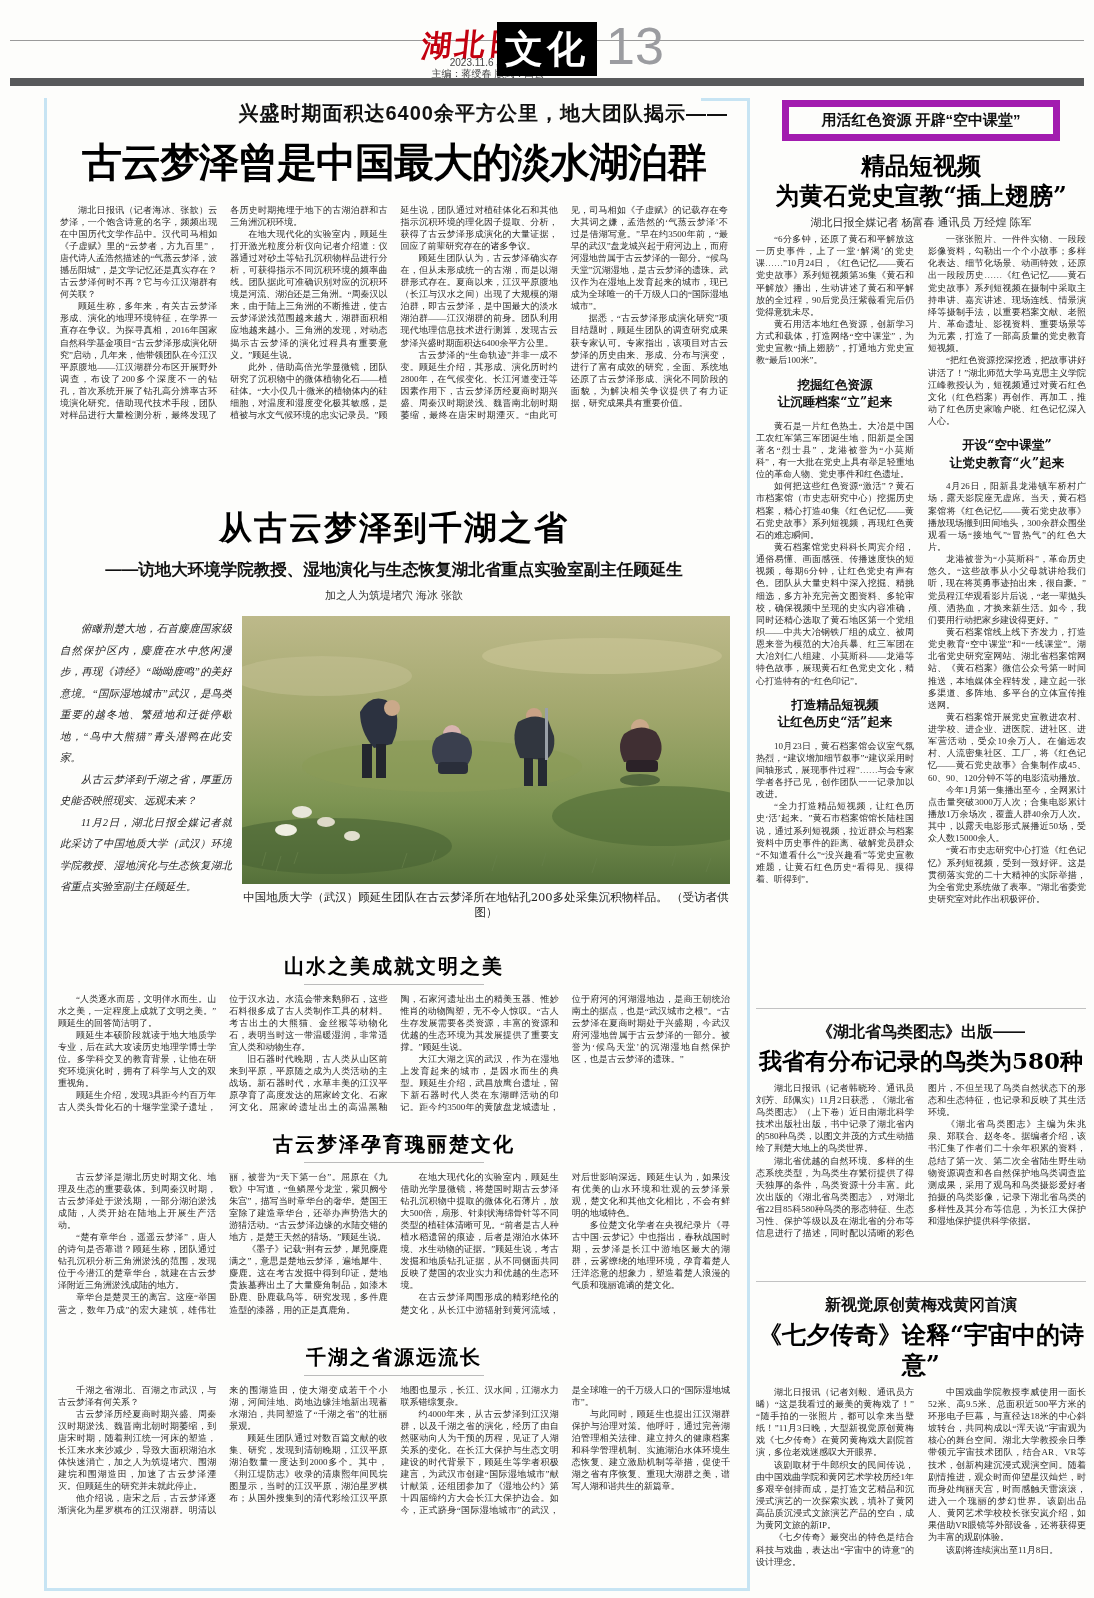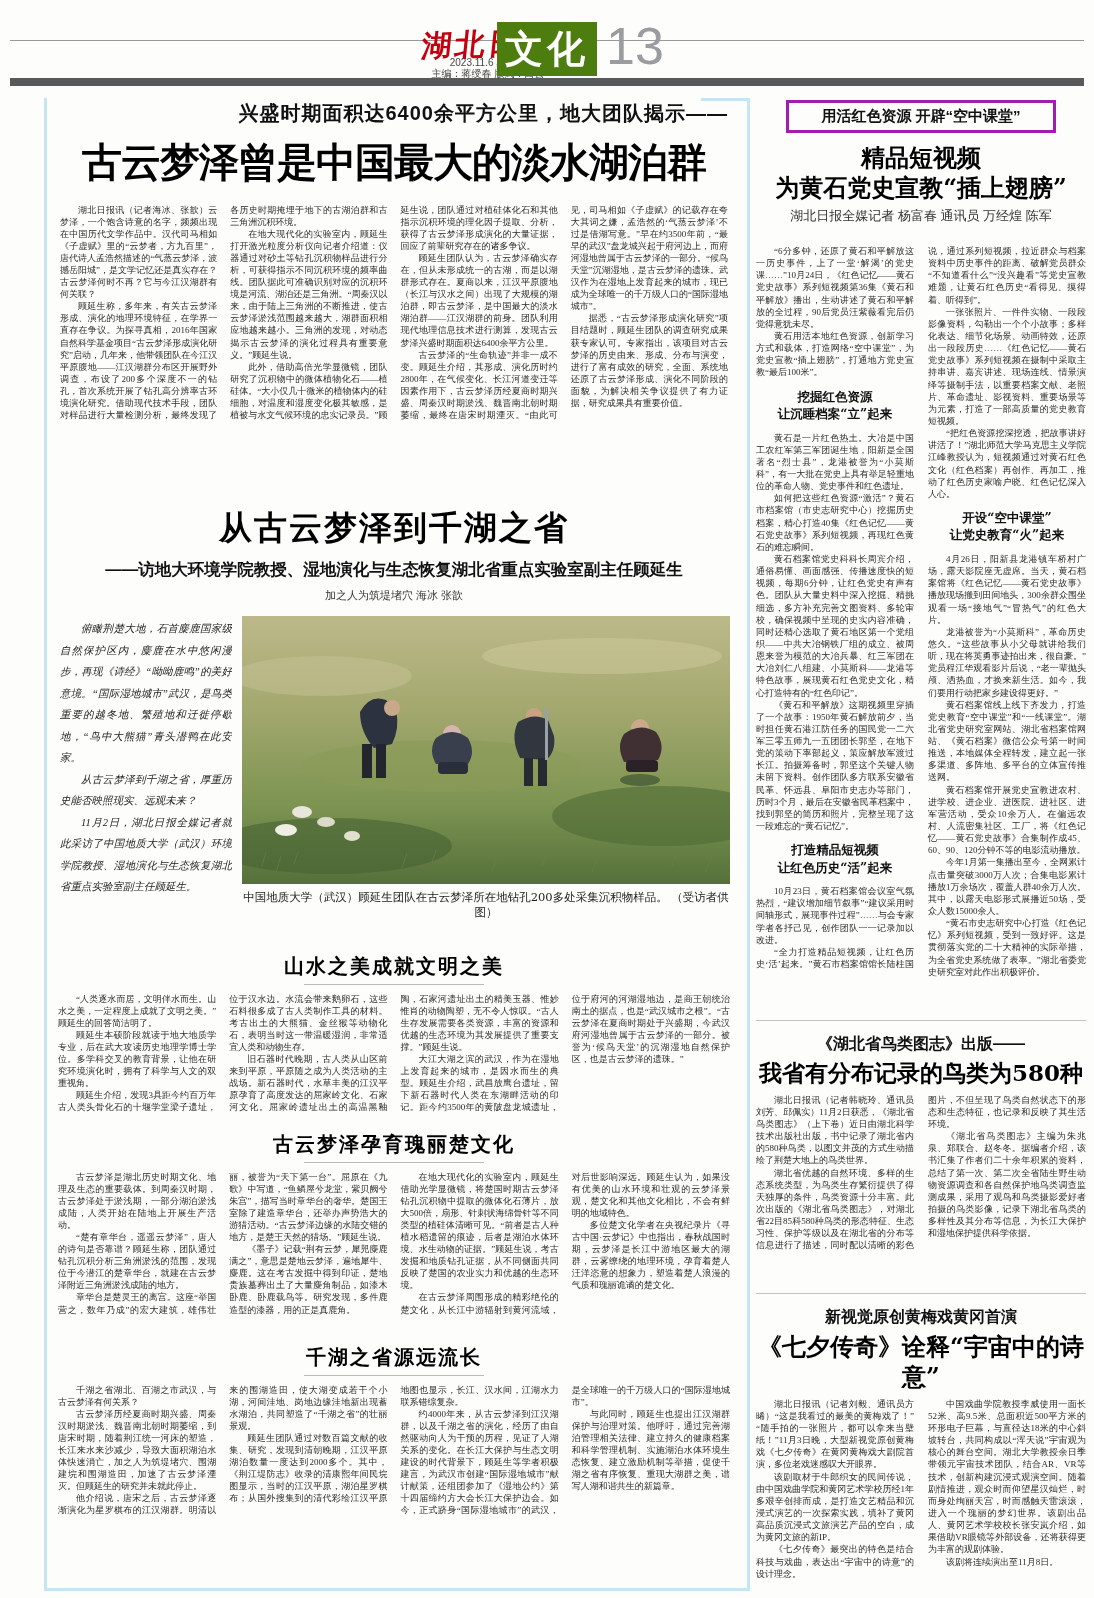--- a/index.html
+++ b/index.html
@@ -6,21 +6,21 @@
   .page{position:relative;width:1094px;height:1598px;background:#fdfdfb;margin:0 auto;
         font-family:"Liberation Sans","DejaVu Sans",sans-serif;color:#222;overflow:hidden;}
   
   .hdr-topline{position:absolute;left:10px;right:10px;top:40px;height:1px;background:#9a9a9a;}
   .hdr-bar{position:absolute;left:10px;right:10px;top:78px;height:8px;background:#58595b;}
   .logo{position:absolute;left:388px;top:24px;width:200px;text-align:center;
         font-family:"DejaVu Serif",serif;font-weight:bold;color:#c3000f;font-size:30px;
         transform:skewX(-8deg) rotate(-2deg);letter-spacing:3px;}
   .hdr-date{position:absolute;left:388px;top:56px;width:200px;text-align:center;font-size:10px;color:#444;}
   .hdr-ed{position:absolute;left:388px;top:67px;width:200px;text-align:center;font-size:10px;color:#444;}
-  .section-box{position:absolute;left:497px;top:22px;width:100px;height:54px;background:#4d7c0f;
+  .section-box{position:absolute;left:497px;top:22px;width:100px;height:54px;background:#000000;
         color:#fff;font-size:38px;font-weight:bold;text-align:center;line-height:54px;letter-spacing:4px;}
   .pageno{position:absolute;left:606px;top:16px;font-size:52px;color:#9b9ca0;font-family:"Liberation Sans",sans-serif;}
   
   .blue-frame{position:absolute;left:44px;top:98px;width:700px;height:1490px;
         border-left:3px solid #c7e4f3;border-right:3px solid #c7e4f3;border-bottom:3px solid #c7e4f3;}
   .blue-corner{position:absolute;right:-3px;top:0;width:46px;height:80px;
         border-top:3px solid #c7e4f3;border-right:3px solid #c7e4f3;}
   
   .main-art{position:absolute;left:60px;top:100px;width:668px;}
   .kicker{font-size:20px;font-weight:bold;text-align:right;letter-spacing:1px;color:#111;}
@@ -44,25 +44,25 @@
   .photo-wrap{position:absolute;left:184px;top:110px;width:488px;}
   .photo{width:488px;height:268px;display:block;}
   .caption{font-family:"DejaVu Serif",serif;font-size:11.5px;text-align:center;margin-top:6px;color:#222;}
   .section{position:absolute;left:0;width:672px;}
   .sec-title{font-family:"DejaVu Serif",serif;font-weight:bold;font-size:20px;text-align:center;
         margin:0 0 4px 0;color:#000;letter-spacing:2px;}
   .sec-rule{width:180px;height:1px;background:#bbb;margin:0 auto 8px auto;}
   .sec-body{font-size:9px;line-height:1.34;text-align:justify;color:#2b2b2b;overflow:hidden;}
   
   .right-col{position:absolute;left:756px;top:100px;width:330px;}
-  .r-kicker-box{display:block;width:252px;margin:0 auto;border:3px solid #a21caf;
+  .r-kicker-box{display:block;width:252px;margin:0 auto;border:7px solid #a21caf;
         text-align:center;font-size:15px;font-weight:bold;padding:4px 6px;color:#111;}
   .r-title{font-family:"DejaVu Serif",serif;font-weight:bold;font-size:24px;line-height:1.25;
         text-align:center;white-space:pre-line;margin:10px 0 4px 0;color:#000;}
-  .r-byline{font-size:13px;text-align:center;color:#333;margin-bottom:20px;}
+  .r-byline{font-size:11px;text-align:center;color:#333;margin-bottom:3px;}
   .r-kicker{font-size:16px;font-weight:bold;text-align:center;color:#111;margin-top:2px;}
   .r-body{font-size:9px;line-height:1.35;text-align:justify;color:#2b2b2b;overflow:hidden;}
   .r-div{height:1px;background:#c2c2c2;margin:13px 0;}
   .bodyA{height:762px;}
   .bodyB{height:186px;margin-top:6px;}
   .bodyC{height:212px;margin-top:6px;}
 </style>
 </head>
 <body>
 
@@ -202,21 +202,20 @@
 为黄石党史宣教“插上翅膀”</div>
       <div class="r-byline">湖北日报全媒记者 杨富春 通讯员 万经煌 陈军</div>
       <div class="r-body cols2 bodyA">
           <p class="para">“6分多钟，还原了黄石和平解放这一历史事件，上了一堂‘解渴’的党史课……”10月24日，《红色记忆——黄石党史故事》系列短视频第36集《黄石和平解放》播出，生动讲述了黄石和平解放的全过程，90后党员汪紫薇看完后仍觉得意犹未尽。</p>
           <p class="para">黄石用活本地红色资源，创新学习方式和载体，打造网络“空中课堂”，为党史宣教“插上翅膀”，打通地方党史宣教“最后100米”。</p>
           <div class="subhead">挖掘红色资源
 让沉睡档案“立”起来</div>
           <p class="para">黄石是一片红色热土。大冶是中国工农红军第三军团诞生地，阳新是全国著名“烈士县”，龙港被誉为“小莫斯科”，有一大批在党史上具有举足轻重地位的革命人物、党史事件和红色遗址。</p>
           <p class="para">如何把这些红色资源“激活”？黄石市档案馆（市史志研究中心）挖掘历史档案，精心打造40集《红色记忆——黄石党史故事》系列短视频，再现红色黄石的难忘瞬间。</p>
           <p class="para">黄石档案馆党史科科长周宾介绍，通俗易懂、画面感强、传播速度快的短视频，每期6分钟，让红色党史有声有色。团队从大量史料中深入挖掘、精挑细选，多方补充完善文图资料、多轮审校，确保视频中呈现的史实内容准确，同时还精心选取了黄石地区第一个党组织——中共大冶钢铁厂组的成立、被周恩来誉为模范的大冶兵暴、红三军团在大冶刘仁八组建、小莫斯科——龙港等特色故事，展现黄石红色党史文化，精心打造特有的“红色印记”。</p>
-          <p class="para">《黄石和平解放》这期视频里穿插了一个故事：1950年黄石解放前夕，当时担任黄石港江防任务的国民党一二六军三零五师九一五团团长郭坚，在地下党的策动下率部起义，策应解放军渡过长江。拍摄筹备时，郭坚这个关键人物未留下资料。创作团队多方联系安徽省民革、怀远县、阜阳市史志办等部门，历时3个月，最后在安徽省民革档案中，找到郭坚的简历和照片，完整呈现了这一段难忘的“黄石记忆”。</p>
           <div class="subhead">打造精品短视频
 让红色历史“活”起来</div>
           <p class="para">10月23日，黄石档案馆会议室气氛热烈，“建议增加细节叙事”“建议采用时间轴形式，展现事件过程”……与会专家学者各抒己见，创作团队一一记录加以改进。</p>
           <p class="para">“全力打造精品短视频，让红色历史‘活’起来。”黄石市档案馆馆长陆柱国说，通过系列短视频，拉近群众与档案资料中历史事件的距离、破解党员群众“不知道看什么”“没兴趣看”等党史宣教难题，让黄石红色历史“看得见、摸得着、听得到”。</p>
           <p class="para">一张张照片、一件件实物、一段段影像资料，勾勒出一个个小故事；多样化表达、细节化场景、动画特效，还原出一段段历史……《红色记忆——黄石党史故事》系列短视频在摄制中采取主持串讲、嘉宾讲述、现场连线、情景演绎等摄制手法，以重要档案文献、老照片、革命遗址、影视资料、重要场景等为元素，打造了一部高质量的党史教育短视频。</p>
           <p class="para">“把红色资源挖深挖透，把故事讲好讲活了！”湖北师范大学马克思主义学院江峰教授认为，短视频通过对黄石红色文化（红色档案）再创作、再加工，推动了红色历史家喻户晓、红色记忆深入人心。</p>
           <div class="subhead">开设“空中课堂”
 让党史教育“火”起来</div>
           <p class="para">4月26日，阳新县龙港镇车桥村广场，露天影院座无虚席。当天，黄石档案馆将《红色记忆——黄石党史故事》播放现场搬到田间地头，300余群众围坐观看一场“接地气”“冒热气”的红色大片。</p>
           <p class="para">龙港被誉为“小莫斯科”，革命历史悠久。“这些故事从小父母就讲给我们听，现在将英勇事迹拍出来，很自豪。”党员程江华观看影片后说，“老一辈抛头颅、洒热血，才换来新生活。如今，我们要用行动把家乡建设得更好。”</p>

